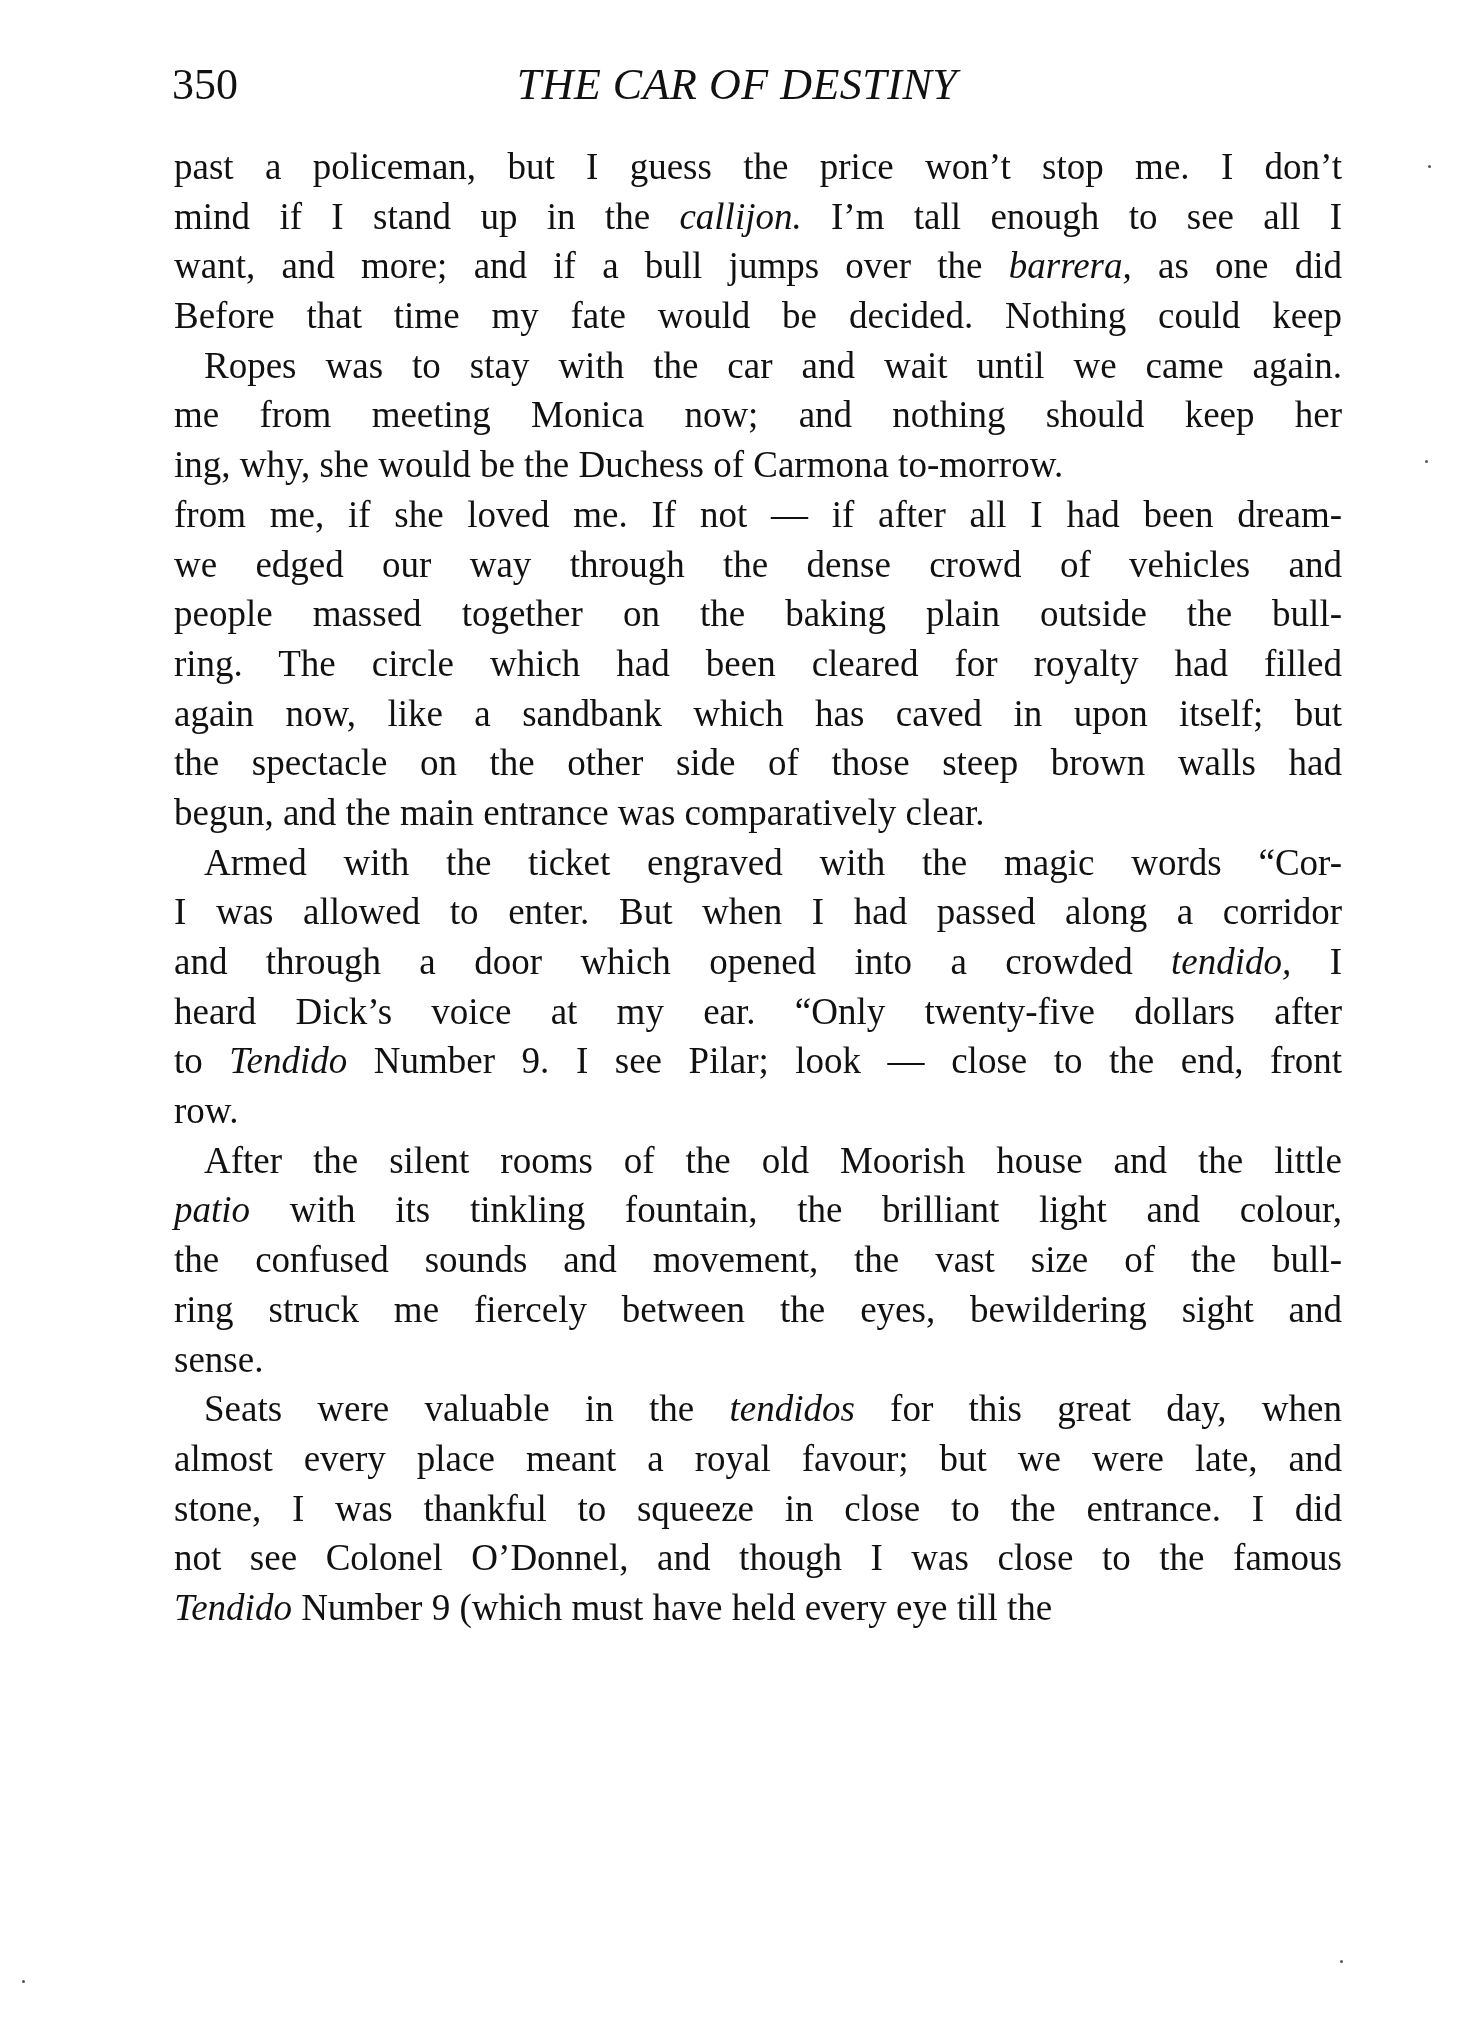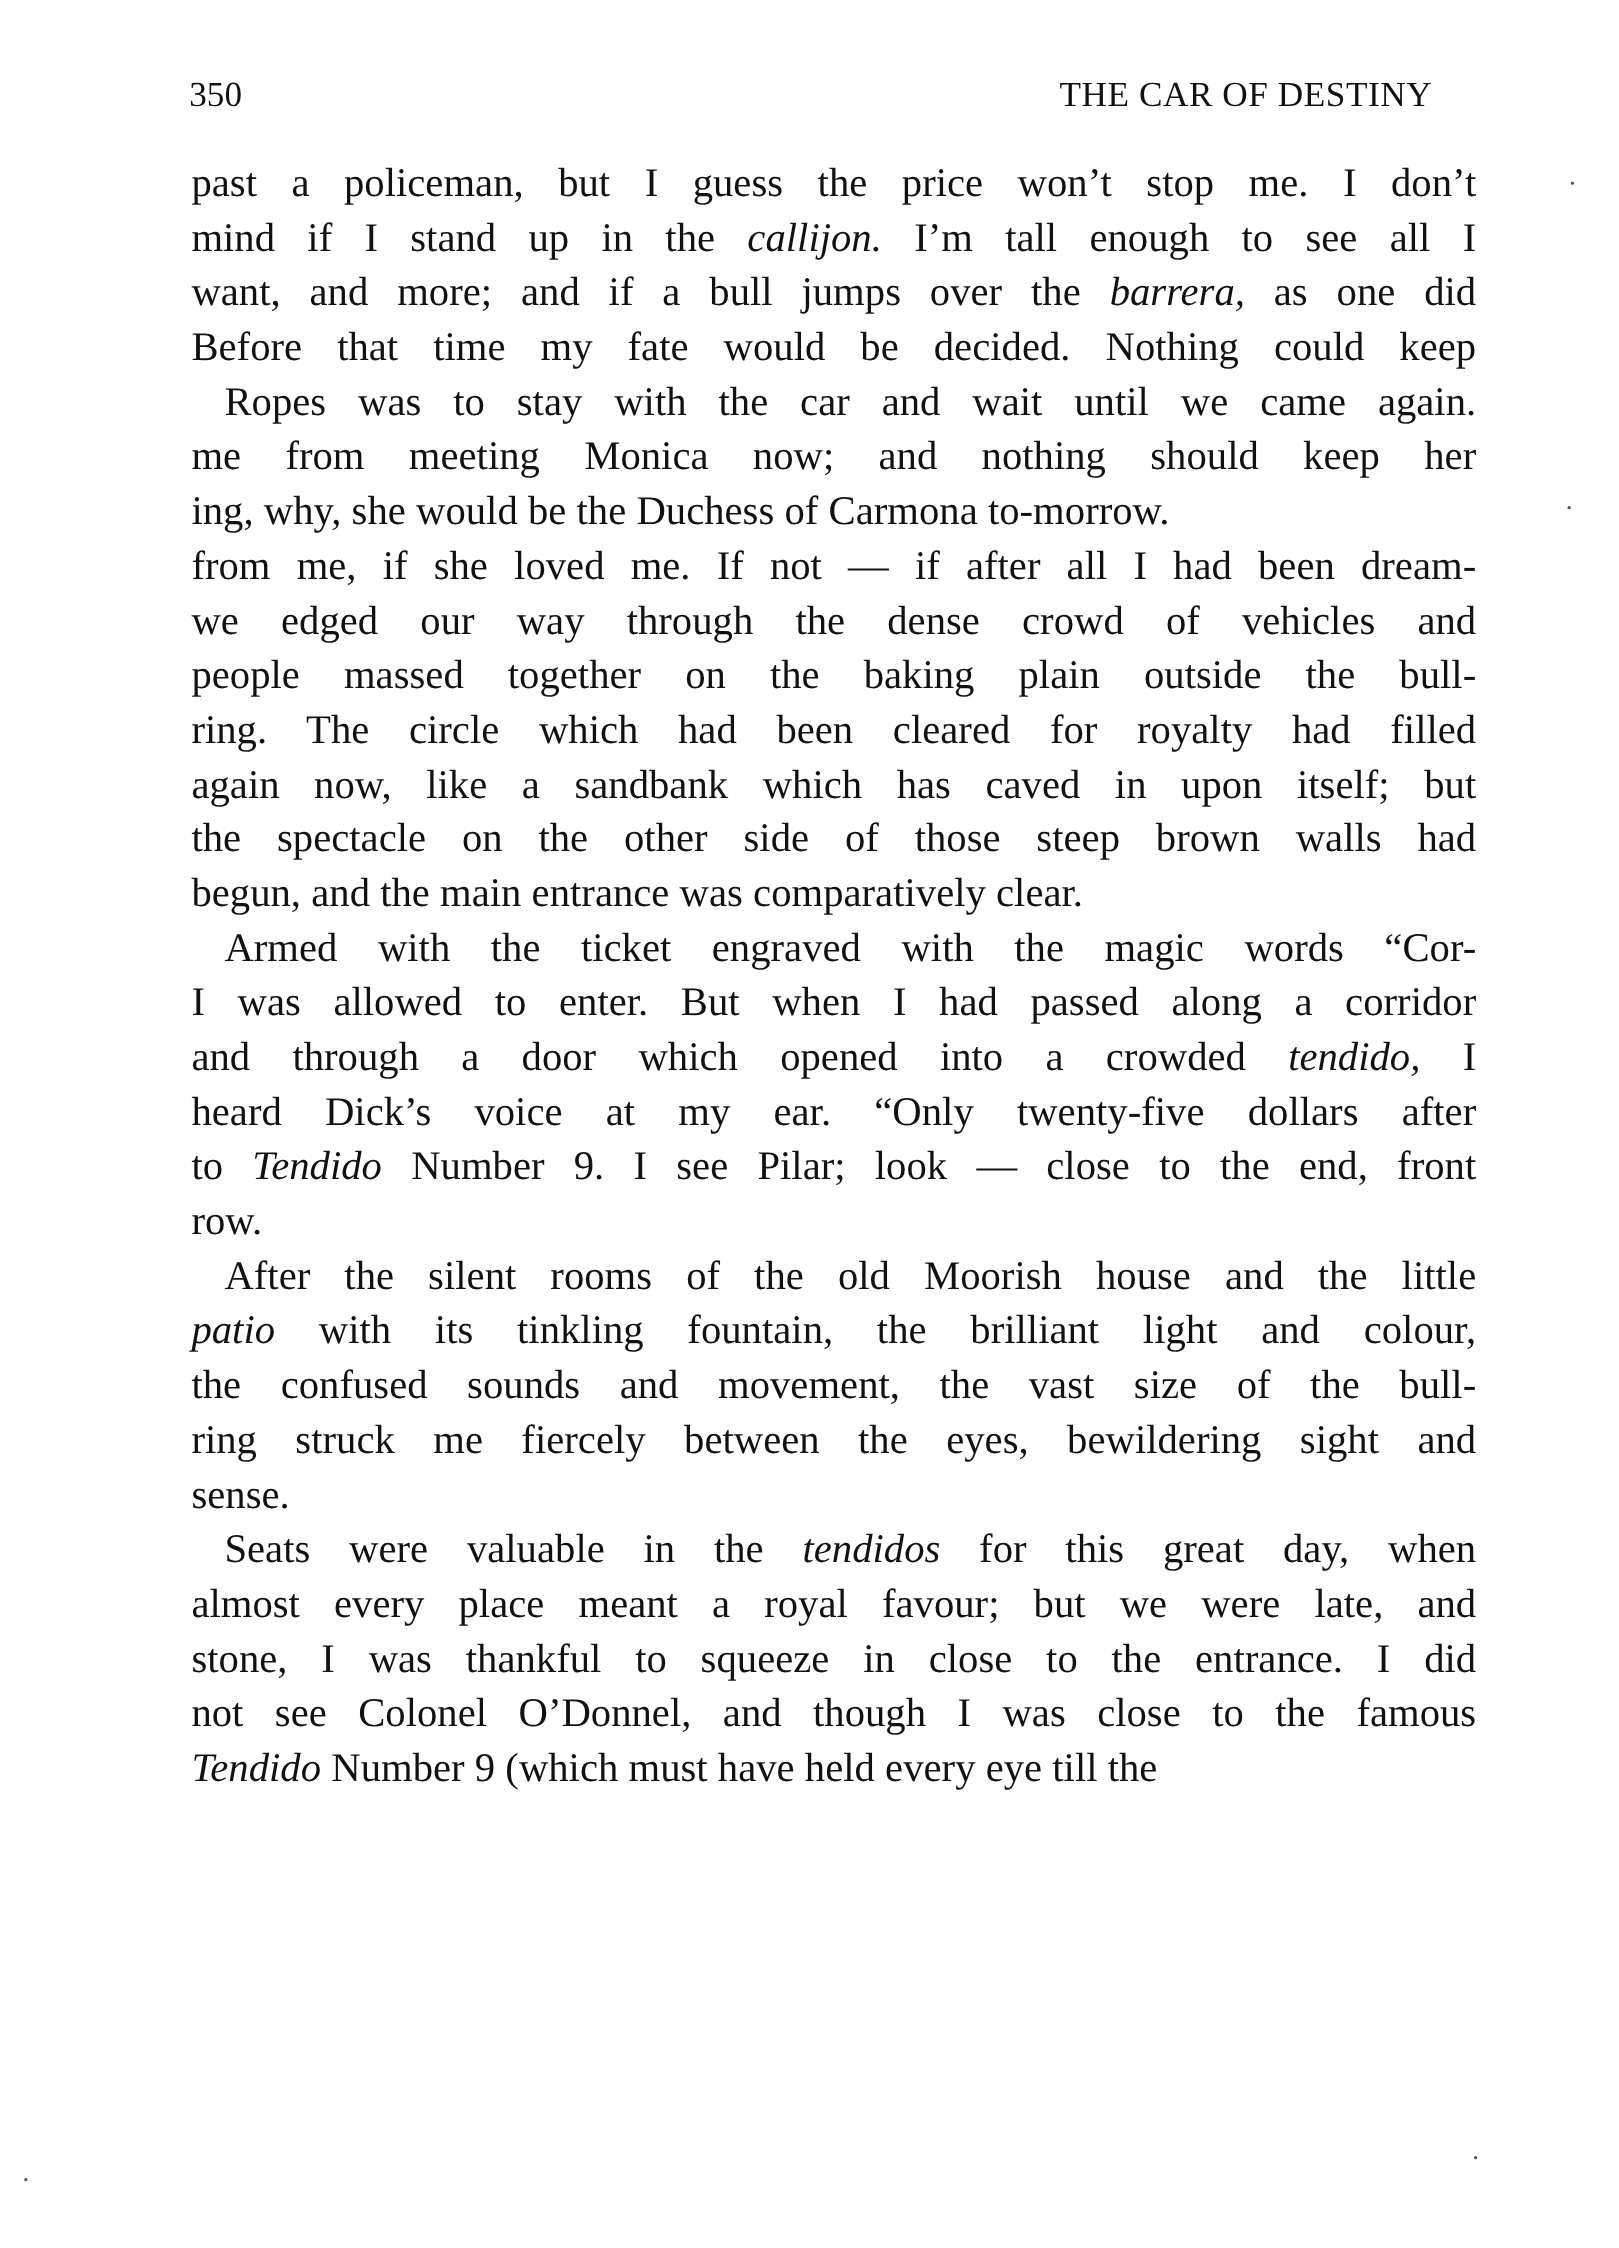--- a/index.html
+++ b/index.html
@@ -1,20 +1,20 @@
 <!DOCTYPE html>
 <html><head>
   <meta charset="utf-8">
   <style>
     html, body { margin: 0; padding: 0; background: #ffffff; }
     body { width: 1472px; height: 2044px; position: relative; overflow: hidden; }
     .page { position: absolute; left: 0; top: 0; width: 1472px; height: 2044px; background: #fff; color: #111; font-family: "Liberation Serif", "DejaVu Serif", serif; }
-    .running-head { position: absolute; left: 172px; top: 60px; width: 1170px; height: 50px; font-size: 32px; line-height: 50px; }
+    .running-head { position: absolute; left: 172px; top: 60px; width: 1170px; height: 50px; font-size: 44px; line-height: 50px; }
     .page-number { position: absolute; left: 0; top: 0; }
-    .running-title { position: absolute; left: 0; right: 0; top: 0; text-align: right; letter-spacing: 0.5px; padding-right: 40px; }
+    .running-title { position: absolute; left: 0; right: 0; top: 0; text-align: center; letter-spacing: 0.5px; padding-right: 40px; font-style: italic; }
     .body-text { position: absolute; left: 174px; top: 142px; width: 1168px; font-size: 37px; line-height: 49.7px; }
     .line { display: block; height: 49.7px; white-space: nowrap; text-align: justify; text-align-last: justify; }
     .line.last { text-align-last: left; }
     .line.indent { padding-left: 30px; }
     .seg { }
     .seg.italic { font-style: italic; }
     .speck { position: absolute; width: 3px; height: 3px; background: #555; border-radius: 50%; }
   </style>
 </head>
 <body>

